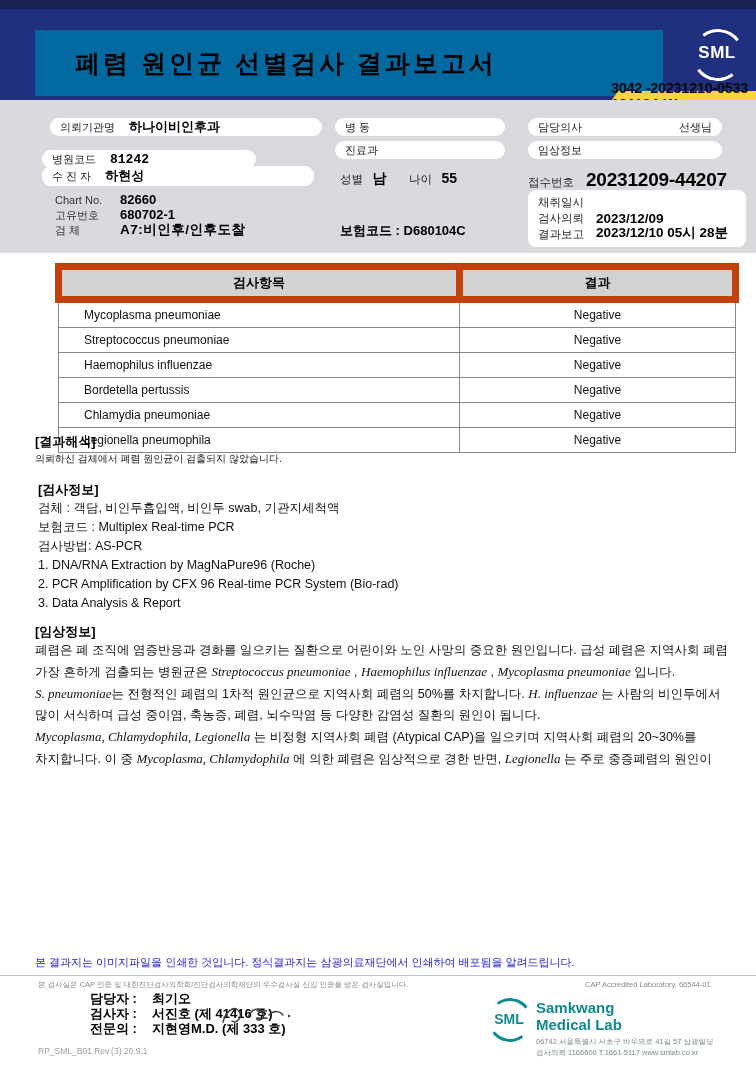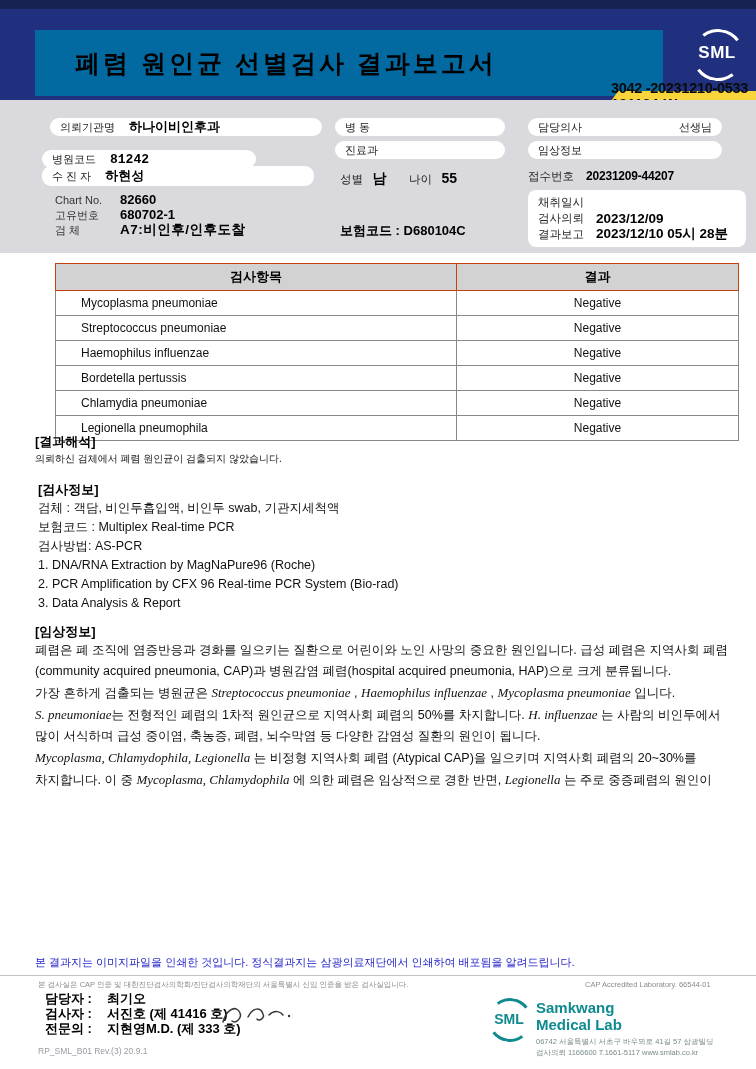--- a/index.html
+++ b/index.html
@@ -34,56 +34,56 @@
   .p-org  { left:50px;  top:18px; width:272px; }
   .p-ward { left:335px; top:18px; width:170px; }
   .p-doc  { left:528px; top:18px; width:194px; }
   .p-hosp { left:42px;  top:50px; width:214px;font-family:Liberation Mono, monospace; }
   .p-dept { left:335px; top:41px; width:170px; }
   .p-clin { left:528px; top:41px; width:194px; }
   .p-pat  { left:42px;  top:66px; width:272px; height:20px; }
   .sexage { position:absolute; left:340px; top:70px; font-size:11.5px; color:#222; }
   .sexage b { font-size:14px; color:#000; }
   .receipt { position:absolute; left:528px; top:69px; font-size:11.5px; color:#222; white-space:nowrap; }
-  .receipt b { font-size:12px; color:#000; margin-left:12px; letter-spacing:-0.2px; }
+  .receipt b { font-size:19px; color:#000; margin-left:12px; letter-spacing:-0.2px; }
   .kv { position:absolute; font-size:11px; color:#333; white-space:nowrap; }
   .kv b { font-size:13px; color:#000; }
   .kv .kvl { display:inline-block; width:62px; }
   .spec b { font-size:13.5px; letter-spacing:0.5px; }
   .insurance { position:absolute; left:340px; top:122px; font-size:13px; font-weight:bold; color:#000; }
   .datebox { position:absolute; left:528px; top:90px; width:218px; height:57px; background:#fff;
              border-radius:8px; padding:4px 0 0 10px; box-sizing:border-box; }
-  .datebox .row { display:flex; align-items:center; height:16px; }
+  .datebox .row { display:flex; align-items:flex-end; height:16px; }
   .datebox .dl { font-size:11.5px; color:#222; width:58px; }
   .datebox .dv { font-size:13.5px; font-weight:bold; color:#000; }
 
   
   .rtable { position:absolute; left:55px; top:263px; width:684px; border-collapse:collapse; }
-  .rtable th { background:#d2d2d2; border:1px solid #c2410c; height:24px; font-size:13px; font-weight:bold;
+  .rtable th { background:#d2d2d2; border:7px solid #c2410c; height:24px; font-size:13px; font-weight:bold;
                text-align:center; color:#000; }
   .rtable td { background:#fff; border:1px solid #888; height:22px; font-size:12px; color:#111; }
   .rtable td.item { text-align:left; padding-left:25px; width:374px; }
   .rtable td.res  { text-align:center; }
 
   
   .sechead { position:absolute; font-size:13px; font-weight:bold; color:#000; }
   .bodyline { font-size:12.5px; color:#111; line-height:19px; white-space:nowrap; }
   .result-text { position:absolute; left:35px; top:452px; font-size:10px; color:#111; }
   .testinfo { position:absolute; left:38px; top:499px; }
   .clinical { position:absolute; left:35px; top:640px; width:700px; }
   .clinical .bodyline { line-height:21px; }
   .clinical i { font-family:"Liberation Serif", serif; font-size:13px; }
 
   
   .notice { position:absolute; left:35px; top:955px; font-size:11px; color:#2323c8; }
   .footrule { position:absolute; left:0; top:975px; width:756px; border-top:1px solid #c2c2c8; }
   .acc-left  { position:absolute; left:38px;  top:980px; font-size:7.5px; color:#8a8a92; }
   .acc-right { position:absolute; left:585px; top:980px; font-size:7.5px; color:#8a8a92; }
   .staff { position:absolute; left:45px; top:991px; }
-  .staff .srow { display:flex; line-height:15px; }
+  .staff .srow { display:flex; line-height:15px;margin-left:45px; }
   .staff .sl { width:62px; font-size:13px; font-weight:bold; color:#000; }
   .staff .sv { font-size:13px; font-weight:bold; color:#000; }
   .sig { position:absolute; left:215px; top:1000px; }
   .sml-foot { position:absolute; left:487px; top:997px; width:44px; height:44px; }
   .sml-foot .ring { position:absolute; left:1px; top:1px; width:38px; height:38px; border-radius:50%;
                     border:3px solid #0f8a8e; border-left-color:transparent; border-right-color:transparent;
                     transform:rotate(8deg); }
   .sml-foot .txt { position:absolute; left:0; top:14px; width:44px; text-align:center; font-size:14px;
                    font-weight:bold; color:#0f8a8e; }
   .labname { position:absolute; left:536px; top:999px; font-size:15px; font-weight:bold; color:#0f8a8e;
@@ -222,31 +222,30 @@
     <div class="bodyline">보험코드 : Multiplex Real-time PCR</div>
     <div class="bodyline">검사방법: AS-PCR</div>
     <div class="bodyline">1. DNA/RNA Extraction by MagNaPure96 (Roche)</div>
     <div class="bodyline">2. PCR Amplification by CFX 96 Real-time PCR System (Bio-rad)</div>
     <div class="bodyline">3. Data Analysis &amp; Report</div>
   </div>
 
   <div class="sechead" style="left:35px; top:623px;">[임상정보]</div>
   <div class="clinical">
     <div class="bodyline"><span>폐렴은 폐 조직에 염증반응과 경화를 일으키는 질환으로 어린이와 노인 사망의 중요한 원인입니다. 급성 폐렴은 지역사회 폐렴</span></div>
-    <div class="bodyline"><span>(community acquired pneumonia, CAP)과 병원감염 폐렴(hospital acquired pneumonia, HAP)으로 크게 분류됩니다.</span></div>
     <div class="bodyline"><span>가장 흔하게 검출되는 병원균은 </span><i>Streptococcus pneumoniae</i><span> , </span><i>Haemophilus influenzae</i><span> , </span><i>Mycoplasma pneumoniae</i><span> 입니다.</span></div>
     <div class="bodyline"><i>S. pneumoniae</i><span>는 전형적인 폐렴의 1차적 원인균으로 지역사회 폐렴의 50%를 차지합니다. </span><i>H. influenzae</i><span> 는 사람의 비인두에서</span></div>
     <div class="bodyline"><span>많이 서식하며 급성 중이염, 축농증, 폐렴, 뇌수막염 등 다양한 감염성 질환의 원인이 됩니다.</span></div>
     <div class="bodyline"><i>Mycoplasma, Chlamydophila, Legionella</i><span> 는 비정형 지역사회 폐렴 (Atypical CAP)을 일으키며 지역사회 폐렴의 20~30%를</span></div>
     <div class="bodyline"><span>차지합니다. 이 중 </span><i>Mycoplasma, Chlamydophila</i><span> 에 의한 폐렴은 임상적으로 경한 반면, </span><i>Legionella</i><span> 는 주로 중증폐렴의 원인이</span></div>
   </div>
 
   <div class="notice">본 결과지는 이미지파일을 인쇄한 것입니다. 정식결과지는 삼광의료재단에서 인쇄하여 배포됨을 알려드립니다.</div>
   <div class="footrule"></div>
-  <div class="acc-left">본 검사실은 CAP 인증 및 대한진단검사의학회/진단검사의학재단의 서울특별시 신임 인증을 받은 검사실입니다.</div>
+  <div class="acc-left">본 검사실은 CAP 인증 및 대한진단검사의학회/진단검사의학재단의 우수검사실 신임 인증을 받은 검사실입니다.</div>
   <div class="acc-right">CAP Accredited Laboratory. 66544-01</div>
 
   <div class="staff">
     <div class="srow">
       <span class="sl">담당자 :</span>
       <span class="sv">최기오</span>
     </div>
     <div class="srow">
       <span class="sl">검사자 :</span>
       <span class="sv">서진호 (제 41416 호)</span>

